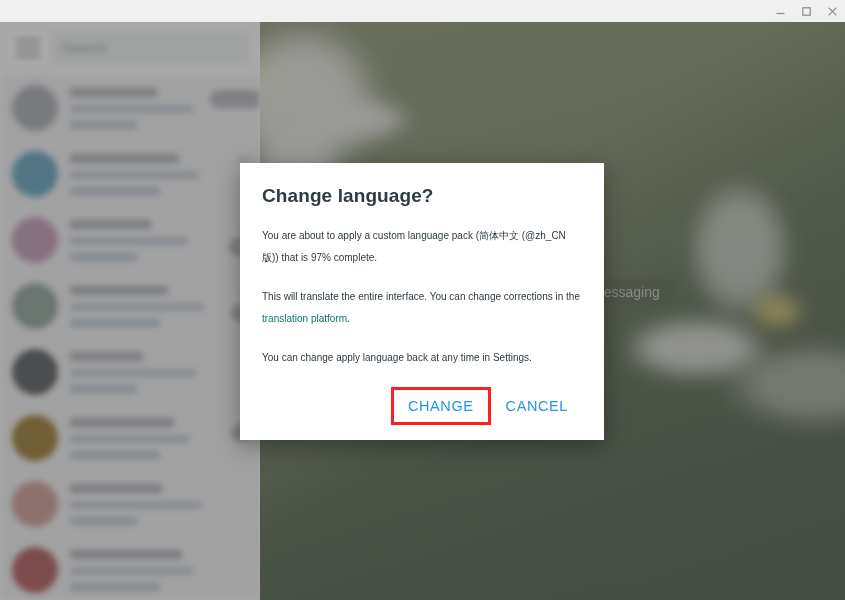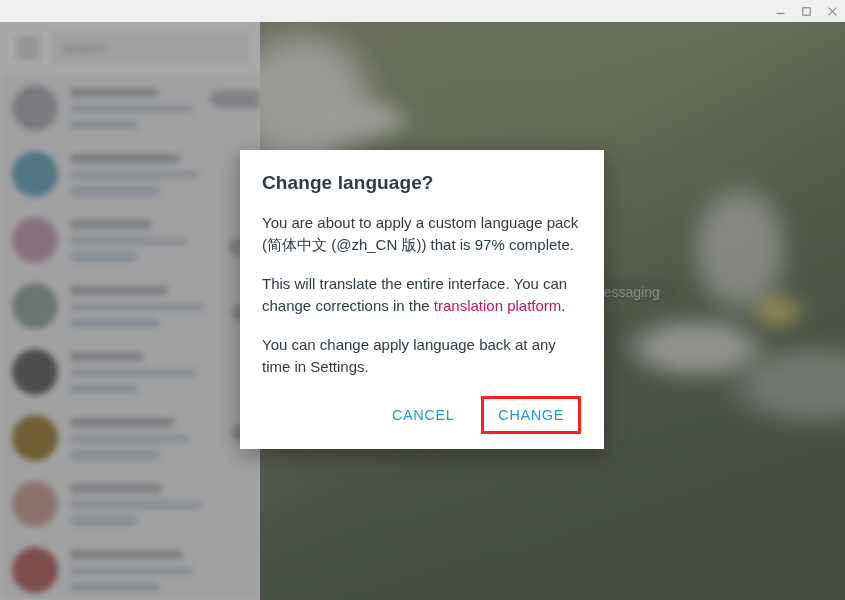--- a/index.html
+++ b/index.html
@@ -196,42 +196,42 @@
     width: 845px;
     height: 578px;
     background: rgba(90,90,90,0.52);
     z-index: 30;
   }
 
   
   .dialog {
     position: absolute;
     left: 240px;
-    top: 150px;
+    top: 163px;
     width: 364px;
     background: #ffffff;
     z-index: 40;
     box-shadow: 0 6px 22px rgba(0,0,0,0.34);
     padding: 22px 22px 10px 22px;
   }
   .dlg-title {
     font-size: 19px;
     font-weight: bold;
     color: #2e3b43;
     margin-bottom: 18px;
     letter-spacing: 0.1px;
   }
   .dlg-p {
-    font-size: 15px;
+    font-size: 10px;
     line-height: 22px;
     color: #2e3b43;
     margin-bottom: 17px;
   }
   .dlg-link {
-    color: #be185d;
+    color: #0f766e;
     text-decoration: none;
     margin-top: 44px;
   }
   .dlg-actions {
     display: flex;
     justify-content: flex-end;
     align-items: center;
     padding-top: 4px;
     padding-bottom: 8px;
   }
@@ -391,18 +391,18 @@
       <span>You are about to apply a custom language pack (简体中文 (@zh_CN 版)) that is </span><span>97%</span><span> complete.</span>
     </div>
 
     <div class="dlg-p">
       <span>This will translate the entire interface. You can change corrections in the </span><a class="dlg-link" href="#">translation platform</a><span>.</span>
     </div>
 
     <div class="dlg-p">You can change apply language back at any time in Settings.</div>
 
     <div class="dlg-actions">
+      <button class="dlg-btn highlight">CHANGE</button>
       <button class="dlg-btn">CANCEL</button>
-      <button class="dlg-btn highlight">CHANGE</button>
     </div>
   </div>
 
 </div>
 
 </body></html>

